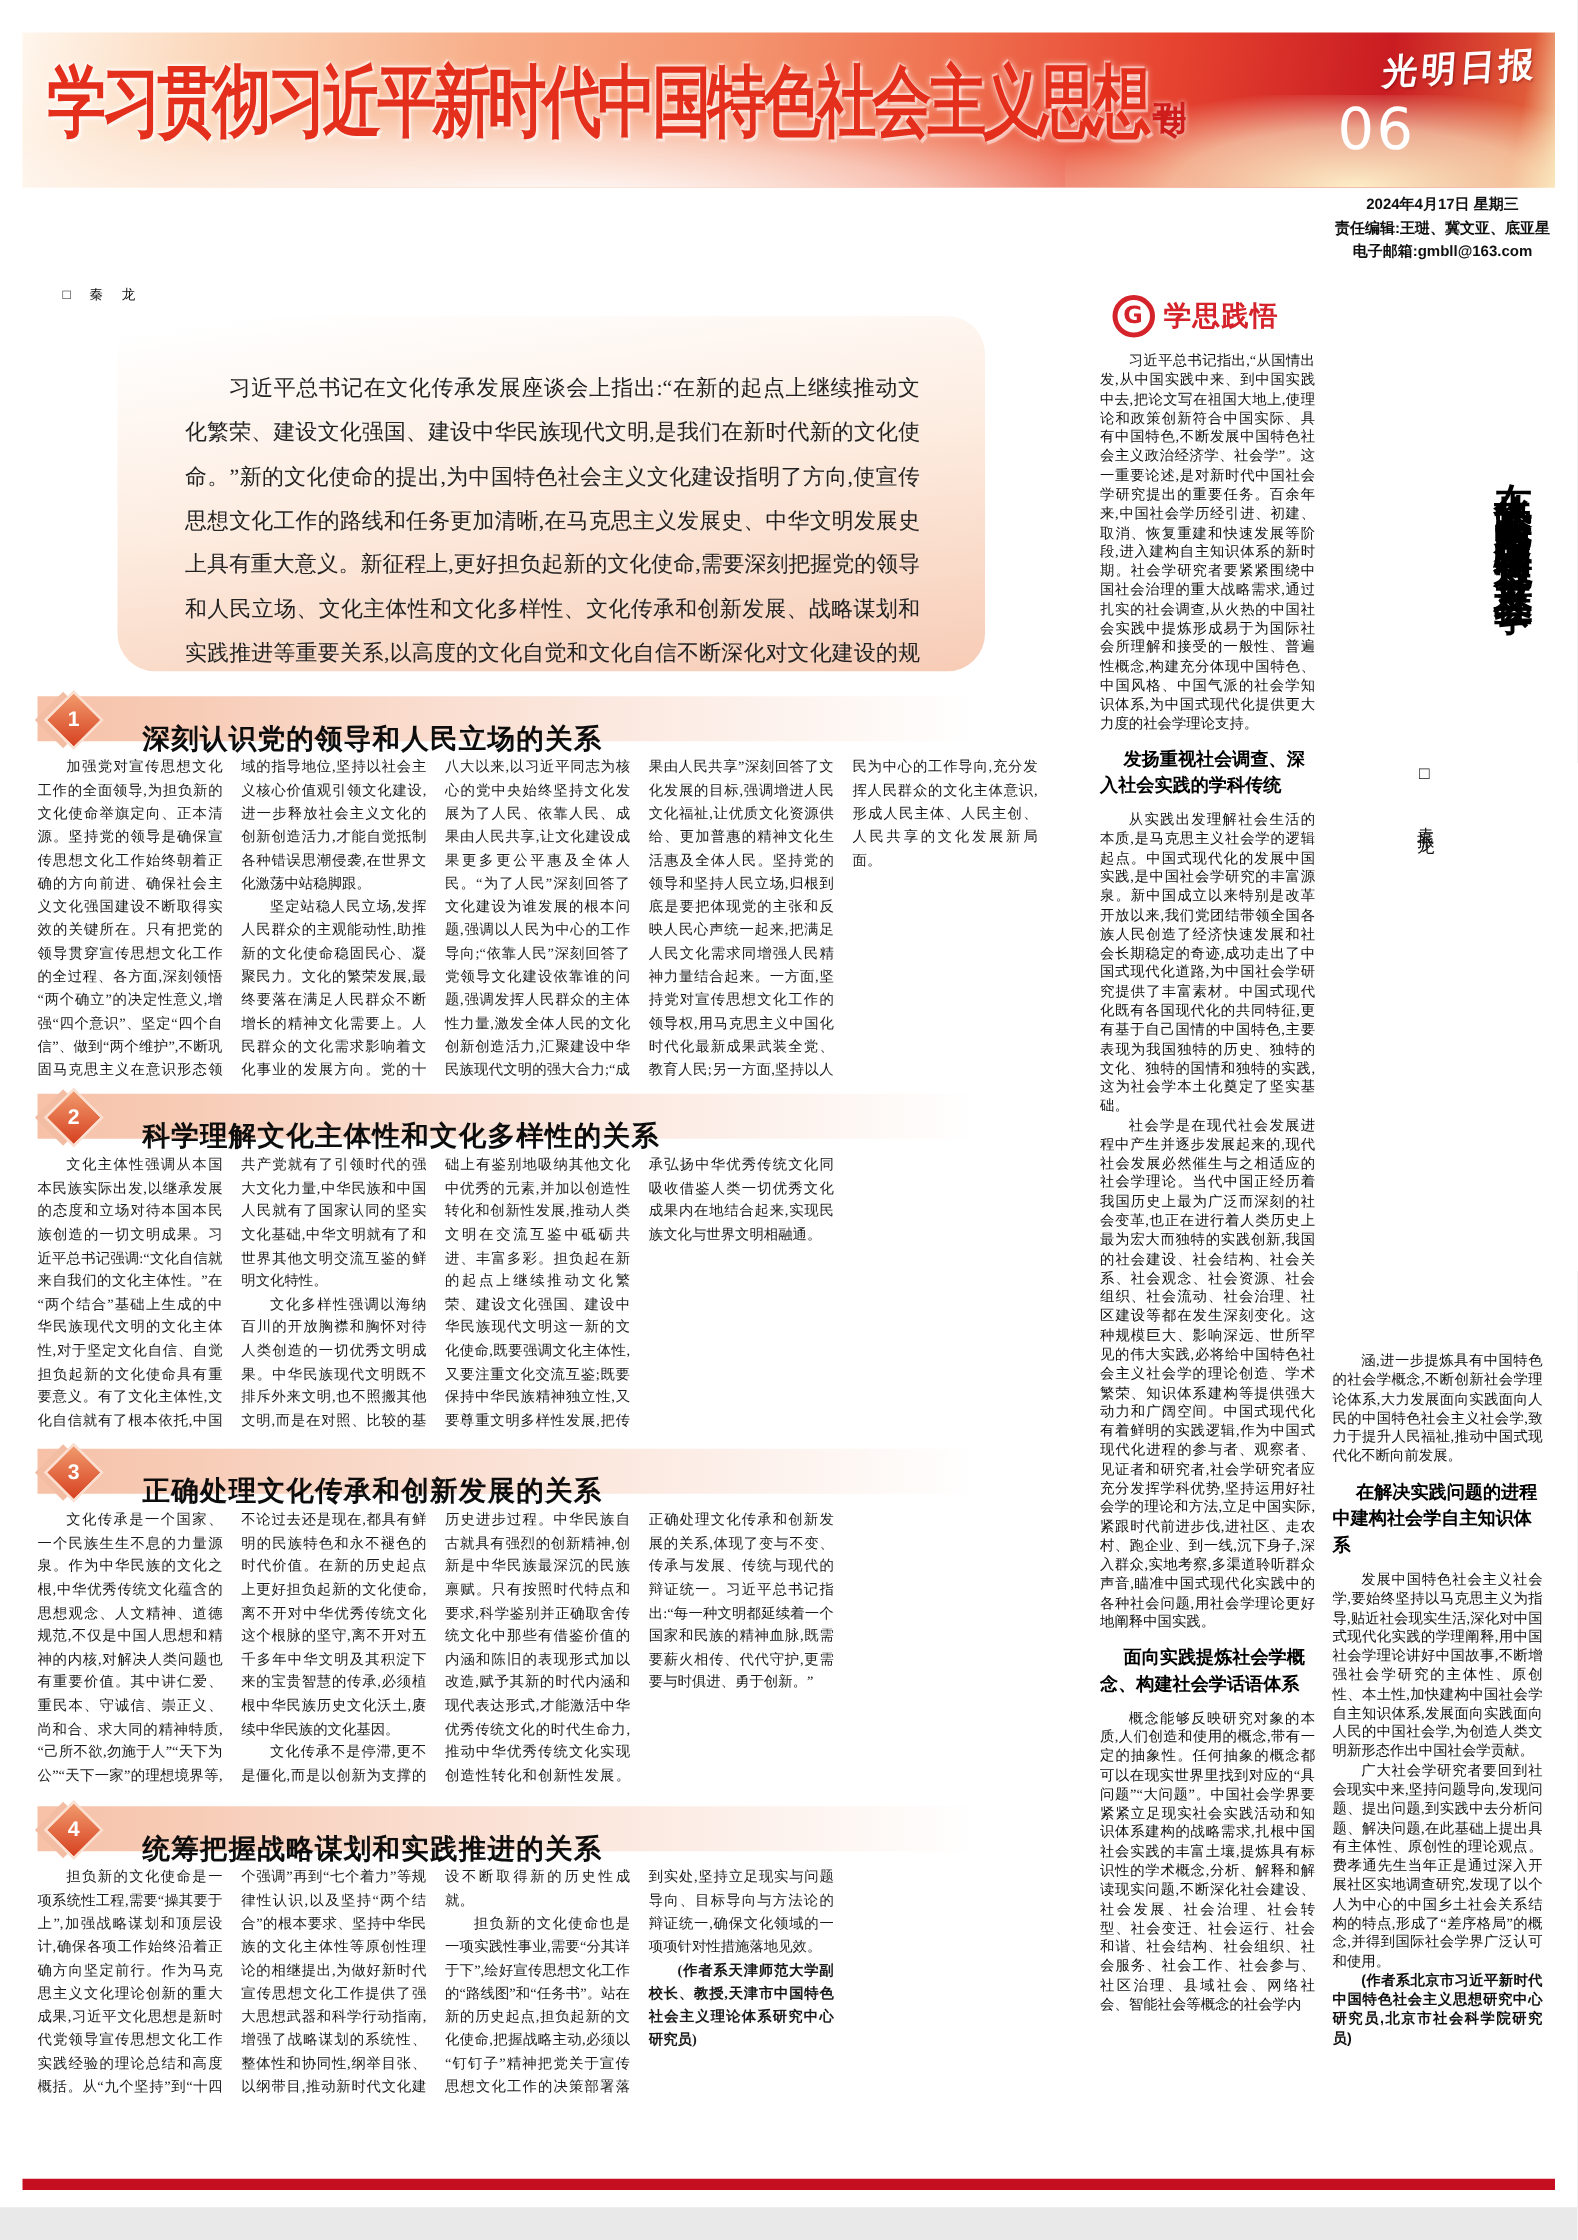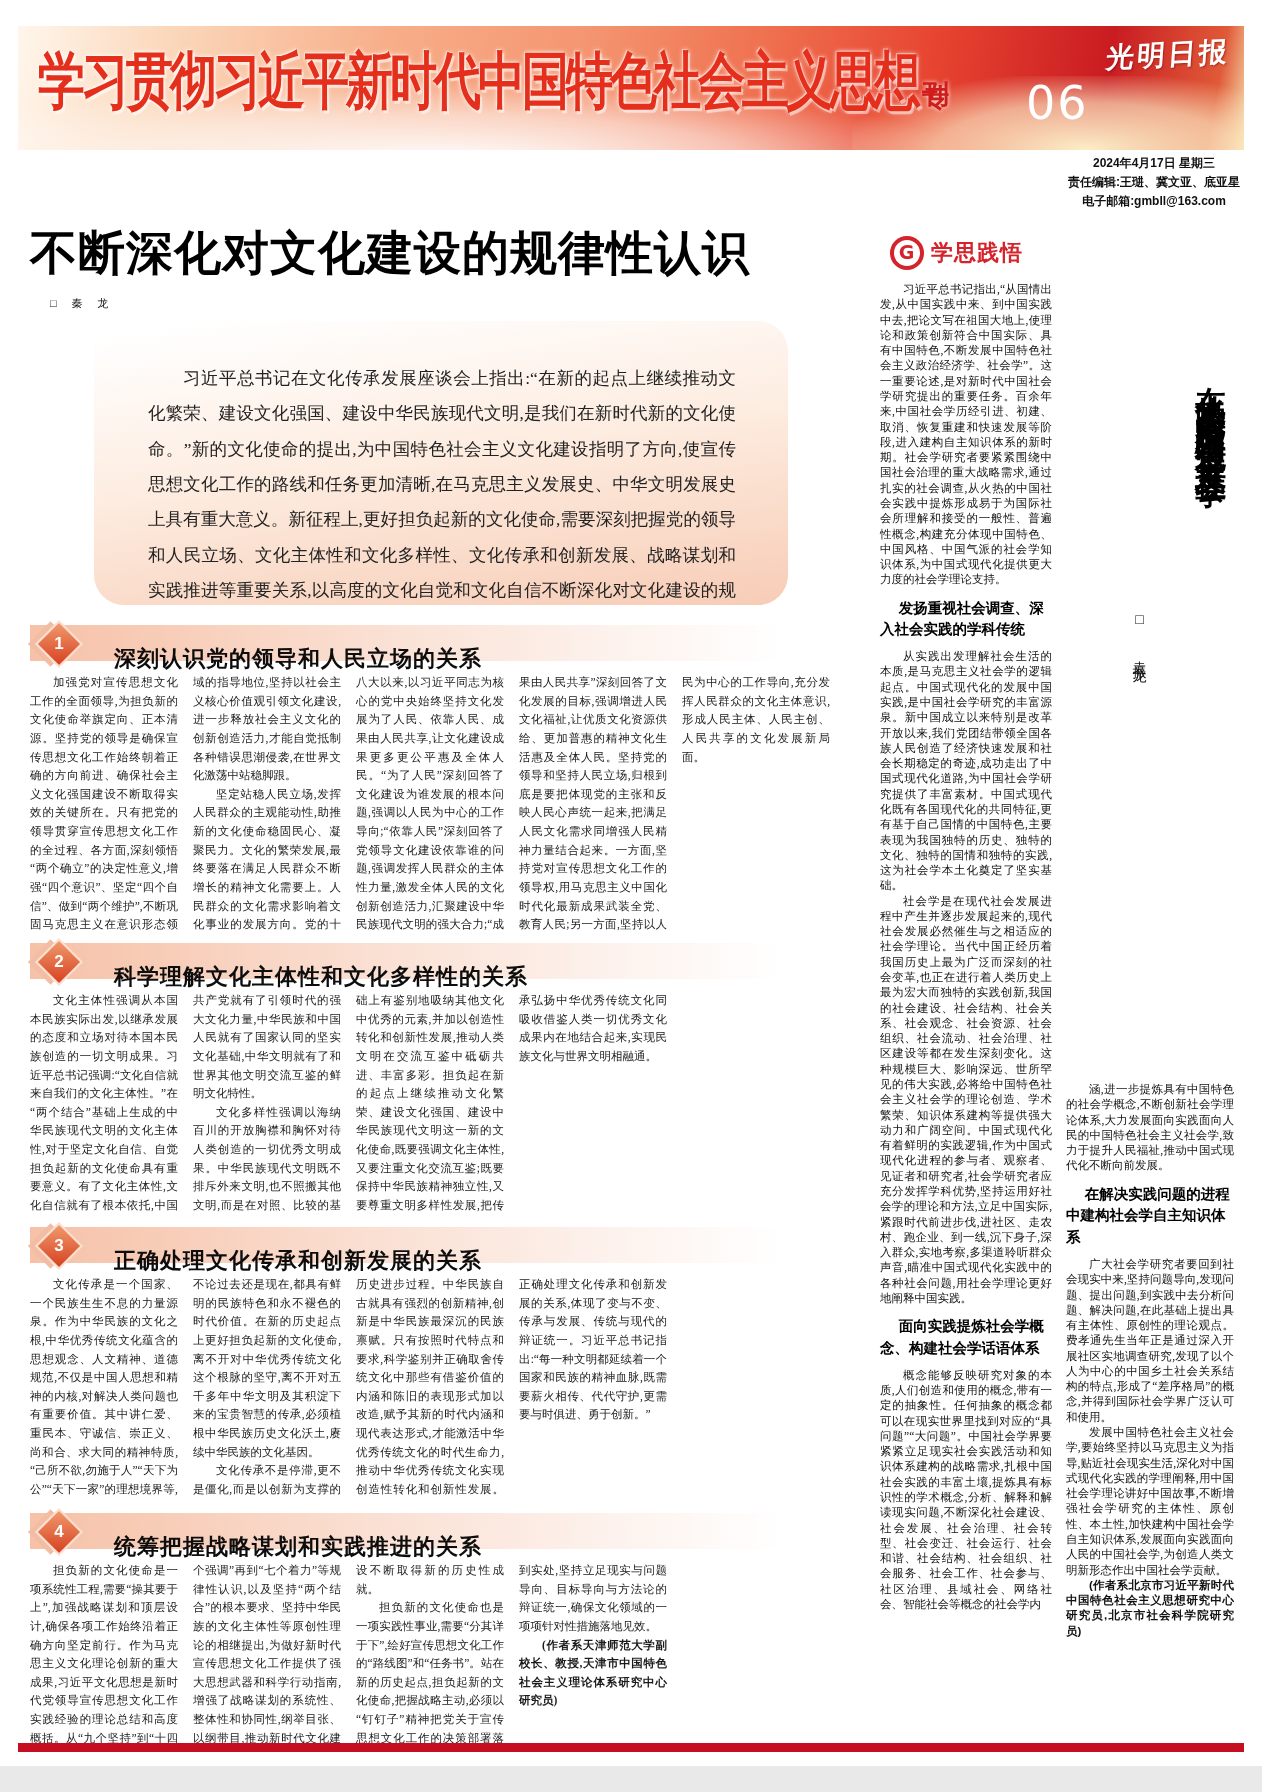--- a/index.html
+++ b/index.html
@@ -12,21 +12,21 @@
     background:radial-gradient(ellipse at center,#ffffff 0%,rgba(255,255,255,.55) 42%,rgba(255,255,255,0) 72%);}
   .banner::after{content:"";position:absolute;right:-6%;bottom:-60%;width:38%;height:120%;
     background:radial-gradient(ellipse at center,#fdeec7 0%,rgba(253,238,199,.65) 45%,rgba(253,238,199,0) 75%);}
   .banner-title{position:absolute;left:20px;top:14px;margin:0;z-index:3;
     font-family:"Liberation Sans","DejaVu Sans",sans-serif;font-weight:900;font-size:47px;letter-spacing:-3px;
     transform:scaleY(1.32);transform-origin:left top;color:#e42f1d;white-space:nowrap;
     text-shadow:0 0 5px rgba(255,255,255,.9),2px 2px 0 rgba(255,255,255,.45),-1px -1px 0 rgba(255,255,255,.45);}
   .edition-label{position:absolute;left:902px;top:34px;z-index:3;writing-mode:vertical-rl;text-orientation:upright;
     font-family:"Liberation Sans","DejaVu Sans",sans-serif;font-weight:900;font-size:27px;line-height:1.1;
     color:#cf1d1c;text-shadow:0 0 4px rgba(255,255,255,.85);}
-  .page-num{position:absolute;left:1008px;top:50px;z-index:3;color:#fff;font-size:46px;letter-spacing:2px;
+  .page-num{position:absolute;left:1052px;top:50px;z-index:3;color:#fff;font-size:46px;letter-spacing:2px;
     font-family:"DejaVu Sans","Liberation Sans",sans-serif;font-weight:400;}
   .masthead{position:absolute;right:14px;top:10px;z-index:3;color:#ffffff;
     font-family:"Liberation Serif","DejaVu Serif",serif;font-weight:900;font-size:28px;letter-spacing:3px;
     transform:rotate(-3deg) skewX(-7deg);text-shadow:1px 1px 2px rgba(120,0,0,.5);}
   .dateline{position:absolute;right:22px;top:154px;text-align:center;z-index:4;
     font-family:"Liberation Sans","DejaVu Sans",sans-serif;font-weight:700;font-size:12px;line-height:1.6;color:#101010;}
   
   .content{position:absolute;left:30px;top:212px;width:1204px;display:flex;gap:50px;}
   .main-col{width:800px;flex:0 0 800px;}
   .side-col{width:354px;flex:0 0 354px;}
@@ -84,21 +84,20 @@
 
   <div class="dateline">
     <div>2024年4月17日 星期三</div>
     <div>责任编辑:王琎、冀文亚、底亚星</div>
     <div>电子邮箱:gmbll@163.com</div>
   </div>
 
   <div class="content">
 
     <article class="main-col">
-      <h2 class="headline">不断深化对文化建设的规律性认识</h2>
       <div class="byline">□ 秦 龙</div>
 
       <div class="intro-box">
         <p>习近平总书记在文化传承发展座谈会上指出:“在新的起点上继续推动文化繁荣、建设文化强国、建设中华民族现代文明,是我们在新时代新的文化使命。”新的文化使命的提出,为中国特色社会主义文化建设指明了方向,使宣传思想文化工作的路线和任务更加清晰,在马克思主义发展史、中华文明发展史上具有重大意义。新征程上,更好担负起新的文化使命,需要深刻把握党的领导和人民立场、文化主体性和文化多样性、文化传承和创新发展、战略谋划和实践推进等重要关系,以高度的文化自觉和文化自信不断深化对文化建设的规律性认识,开创新时代文化建设新局面。</p>
       </div>
 
       <section>
         <div class="sec-head">
           <span class="diamond-outer">
               <b>1</b>
@@ -166,22 +165,22 @@
           <h4>面向实践提炼社会学概念、构建社会学话语体系</h4>
           <p>概念能够反映研究对象的本质,人们创造和使用的概念,带有一定的抽象性。任何抽象的概念都可以在现实世界里找到对应的“具问题”“大问题”。中国社会学界要紧紧立足现实社会实践活动和知识体系建构的战略需求,扎根中国社会实践的丰富土壤,提炼具有标识性的学术概念,分析、解释和解读现实问题,不断深化社会建设、社会发展、社会治理、社会转型、社会变迁、社会运行、社会和谐、社会结构、社会组织、社会服务、社会工作、社会参与、社区治理、县域社会、网络社会、智能社会等概念的社会学内</p>
         </div>
         <div class="side-colC">
           <div class="vtitle-wrap">
             <div class="vtitle">在火热实践中发展中国特色社会主义社会学</div>
             <div class="vauthor">□ 袁振龙</div>
           </div>
           <p>涵,进一步提炼具有中国特色的社会学概念,不断创新社会学理论体系,大力发展面向实践面向人民的中国特色社会主义社会学,致力于提升人民福祉,推动中国式现代化不断向前发展。</p>
           <h4>在解决实践问题的进程中建构社会学自主知识体系</h4>
+          <p>发展中国特色社会主义社会学,要始终坚持以马克思主义为指导,贴近社会现实生活,深化对中国式现代化实践的学理阐释,用中国社会学理论讲好中国故事,不断增强社会学研究的主体性、原创性、本土性,加快建构中国社会学自主知识体系,发展面向实践面向人民的中国社会学,为创造人类文明新形态作出中国社会学贡献。</p>
           <p>广大社会学研究者要回到社会现实中来,坚持问题导向,发现问题、提出问题,到实践中去分析问题、解决问题,在此基础上提出具有主体性、原创性的理论观点。费孝通先生当年正是通过深入开展社区实地调查研究,发现了以个人为中心的中国乡土社会关系结构的特点,形成了“差序格局”的概念,并得到国际社会学界广泛认可和使用。</p>
-          <p>发展中国特色社会主义社会学,要始终坚持以马克思主义为指导,贴近社会现实生活,深化对中国式现代化实践的学理阐释,用中国社会学理论讲好中国故事,不断增强社会学研究的主体性、原创性、本土性,加快建构中国社会学自主知识体系,发展面向实践面向人民的中国社会学,为创造人类文明新形态作出中国社会学贡献。</p>
           <p class="side-credit">(作者系北京市习近平新时代中国特色社会主义思想研究中心研究员,北京市社会科学院研究员)</p>
         </div>
       </div>
     </aside>
 
   </div>
 
   <div class="bottom-rule"></div>
 </div>
 

